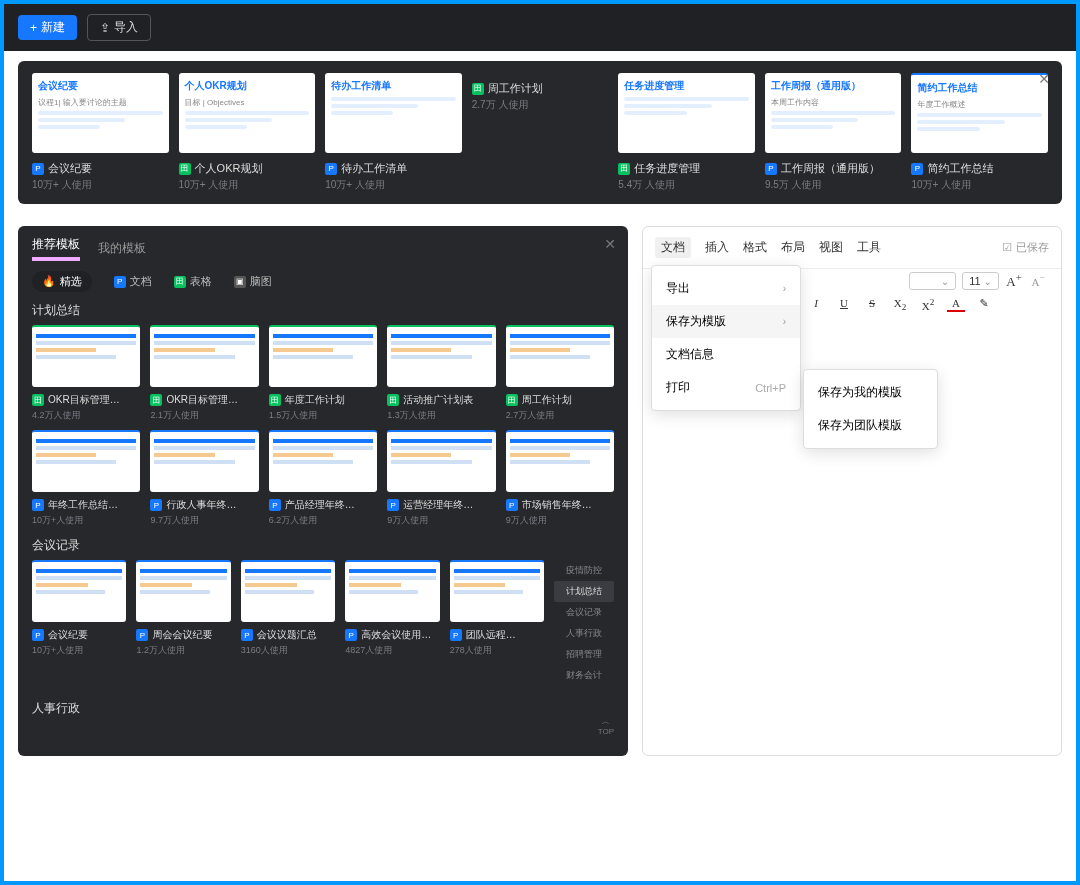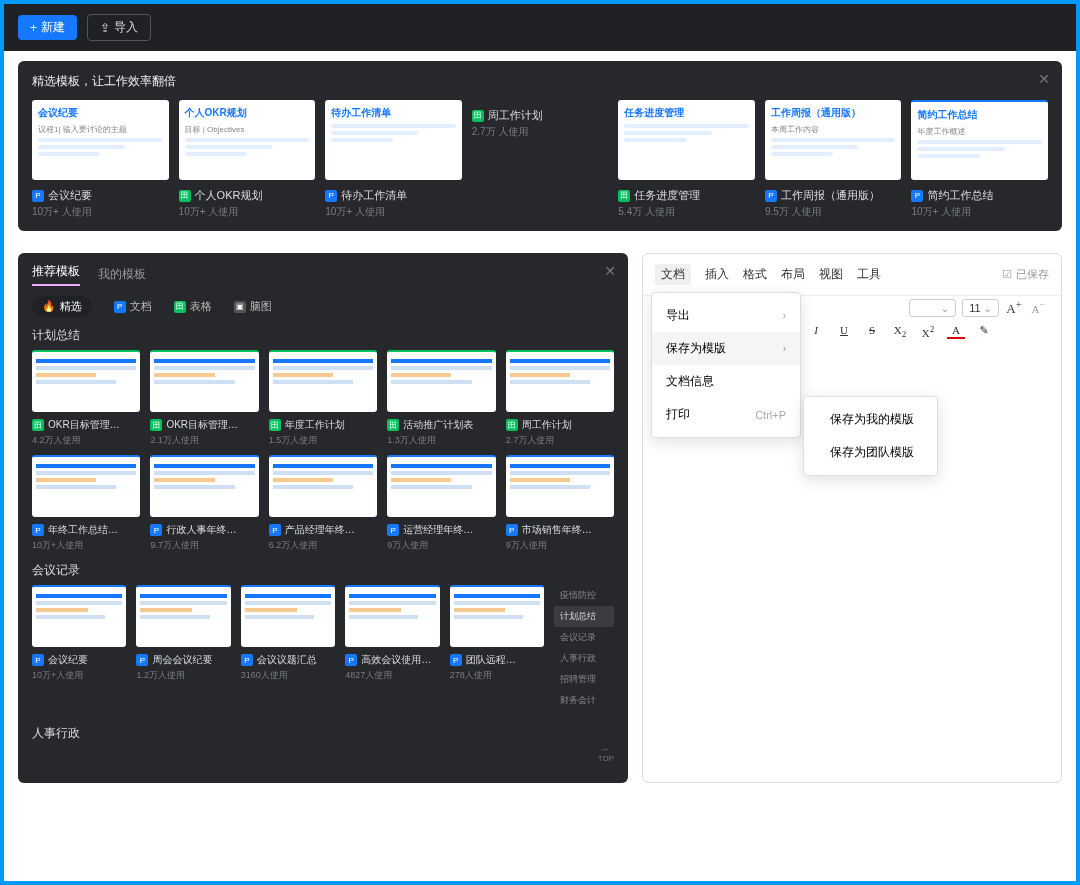--- a/index.html
+++ b/index.html
@@ -27,21 +27,21 @@
 .ico { width: 12px; height: 12px; border-radius: 2px; display: inline-flex; align-items: center; justify-content: center; font-size: 8px; color: #fff; flex-shrink: 0; }
 .ico-doc { background: #1677ff; }
 .ico-sheet { background: #07c160; }
 
 
 .split { display: flex; gap: 14px; padding: 12px 14px; align-items: flex-start; }
 .panel-left { flex: 1; background: #27282c; border-radius: 6px; padding: 10px 14px; min-height: 530px; position: relative; }
 .panel-right { width: 420px; background: #fff; border: 1px solid #ddd; border-radius: 6px; min-height: 530px; position: relative; }
 
 .tabs-main { display: flex; gap: 18px; align-items: center; font-size: 12px; color: #999; margin-bottom: 8px; }
-.tabs-main .on { color: #fff; border-bottom: 2px solid #f0abfc; padding-bottom: 4px; }
+.tabs-main .on { color: #fff; border-bottom: 4px solid #f0abfc; padding-bottom: 4px; }
 .panel-close { position: absolute; right: 12px; top: 10px; color: #777; cursor: pointer; font-size: 14px; }
 .tabs-sub { display: flex; gap: 22px; font-size: 11px; color: #bbb; margin: 10px 0; align-items: center; }
 .pill { display: inline-flex; align-items: center; gap: 4px; }
 .pill.on { background: #1f2125; border-radius: 12px; padding: 3px 10px; color: #fff; }
 .fire { color: #ff7d00; }
 
 .sec-title { color: #ddd; font-size: 12px; margin: 10px 0 6px; }
 .grid { display: flex; gap: 10px; }
 .grid .card { flex: 1; }
 .card .thumb { background: #fff; height: 62px; border-radius: 3px; overflow: hidden; }
@@ -49,35 +49,35 @@
 .card .us { color: #7a7d84; font-size: 9px; margin-top: 2px; }
 .thumb.green { border-top: 2px solid #07c160; }
 .thumb.blue { border-top: 2px solid #1677ff; }
 .thumb .rows { padding: 4px; }
 .thumb .r { height: 4px; background: #cfe0f5; margin: 3px 0; }
 .thumb .r.o { background: #f5c98f; }
 .thumb .r.b { background: #1677ff; }
 
 .sec2-wrap { display: flex; gap: 10px; }
 .sidecats { width: 60px; font-size: 9px; color: #888; }
-.sidecats div { padding: 4px 6px; }
+.sidecats div { padding: 4px 6px; text-align: center; }
 .sidecats .on { background: #3a3c41; color: #ddd; border-radius: 2px; }
 .top-link { position: absolute; right: 14px; bottom: 20px; color: #777; font-size: 8px; text-align: center; cursor: pointer; }
 
 
 .menubar { display: flex; gap: 14px; font-size: 12px; color: #333; padding: 10px 12px; border-bottom: 1px solid #eee; align-items: center; }
 .menubar .m { cursor: pointer; }
 .menubar .m.on { background: #f0f0f0; border-radius: 3px; padding: 2px 6px; }
 .saved { margin-left: auto; font-size: 11px; color: #999; display: flex; align-items: center; gap: 4px; }
 .dropdown { position: absolute; top: 38px; left: 8px; width: 150px; background: #fff; border: 1px solid #ddd; border-radius: 4px; box-shadow: 0 4px 16px rgba(0,0,0,.12); font-size: 12px; padding: 6px 0; }
 .dropdown .it { padding: 8px 14px; display: flex; justify-content: space-between; align-items: center; cursor: pointer; }
 .dropdown .it.on { background: #f5f5f5; }
 .dropdown .sh { color: #aaa; font-size: 11px; }
 .submenu { position: absolute; top: 142px; left: 160px; width: 135px; background: #fff; border: 1px solid #ddd; border-radius: 4px; box-shadow: 0 4px 16px rgba(0,0,0,.12); font-size: 12px; padding: 6px 0; }
-.submenu .it { padding: 8px 14px; cursor: pointer; margin-left: 12px; }
+.submenu .it { padding: 8px 14px; cursor: pointer; }
 .fmtbar { position: absolute; top: 38px; right: 8px; display: flex; gap: 6px; align-items: center; font-size: 11px; color: #333; padding: 6px; }
 .fmtbar .sel { border: 1px solid #ccc; border-radius: 3px; padding: 2px 6px; font-size: 11px; background: #fff; }
 .fmtbar .ic { width: 18px; text-align: center; cursor: pointer; font-family: Georgia, serif; }
 .fmtbar .row2 { display: flex; gap: 10px; position: absolute; top: 32px; right: 60px; }
 .Aplus { font-size: 13px; }
 .Aminus { font-size: 11px; color: #999; }
 
 .caption { text-align: center; color: #0099ff; font-size: 24px; font-weight: bold; padding: 26px 0; }
 .chev { font-size: 10px; color: #999; }
 </style>
@@ -92,21 +92,20 @@
       <span>新建</span>
     </button>
     <button class="btn btn-outline">
       <span>⇪</span>
       <span>导入</span>
     </button>
   </div>
 </div>
 
 <div class="banner">
-  <div class="banner-title">精选模板，让工作效率翻倍</div>
   <span class="banner-close">✕</span>
   <div class="tmpl-row" id="banner-row">
         <div class="tmpl-card">
      <div class="tmpl-thumb ">
        <div class="ttl">会议纪要</div>
        <div style="font-size:8px;color:#888">议程1| 输入要讨论的主题</div>
        <div class="bar"></div>
             <div class="bar" style="width:70%"></div>
             <div class="bar" style="width:50%"></div>
      </div>

